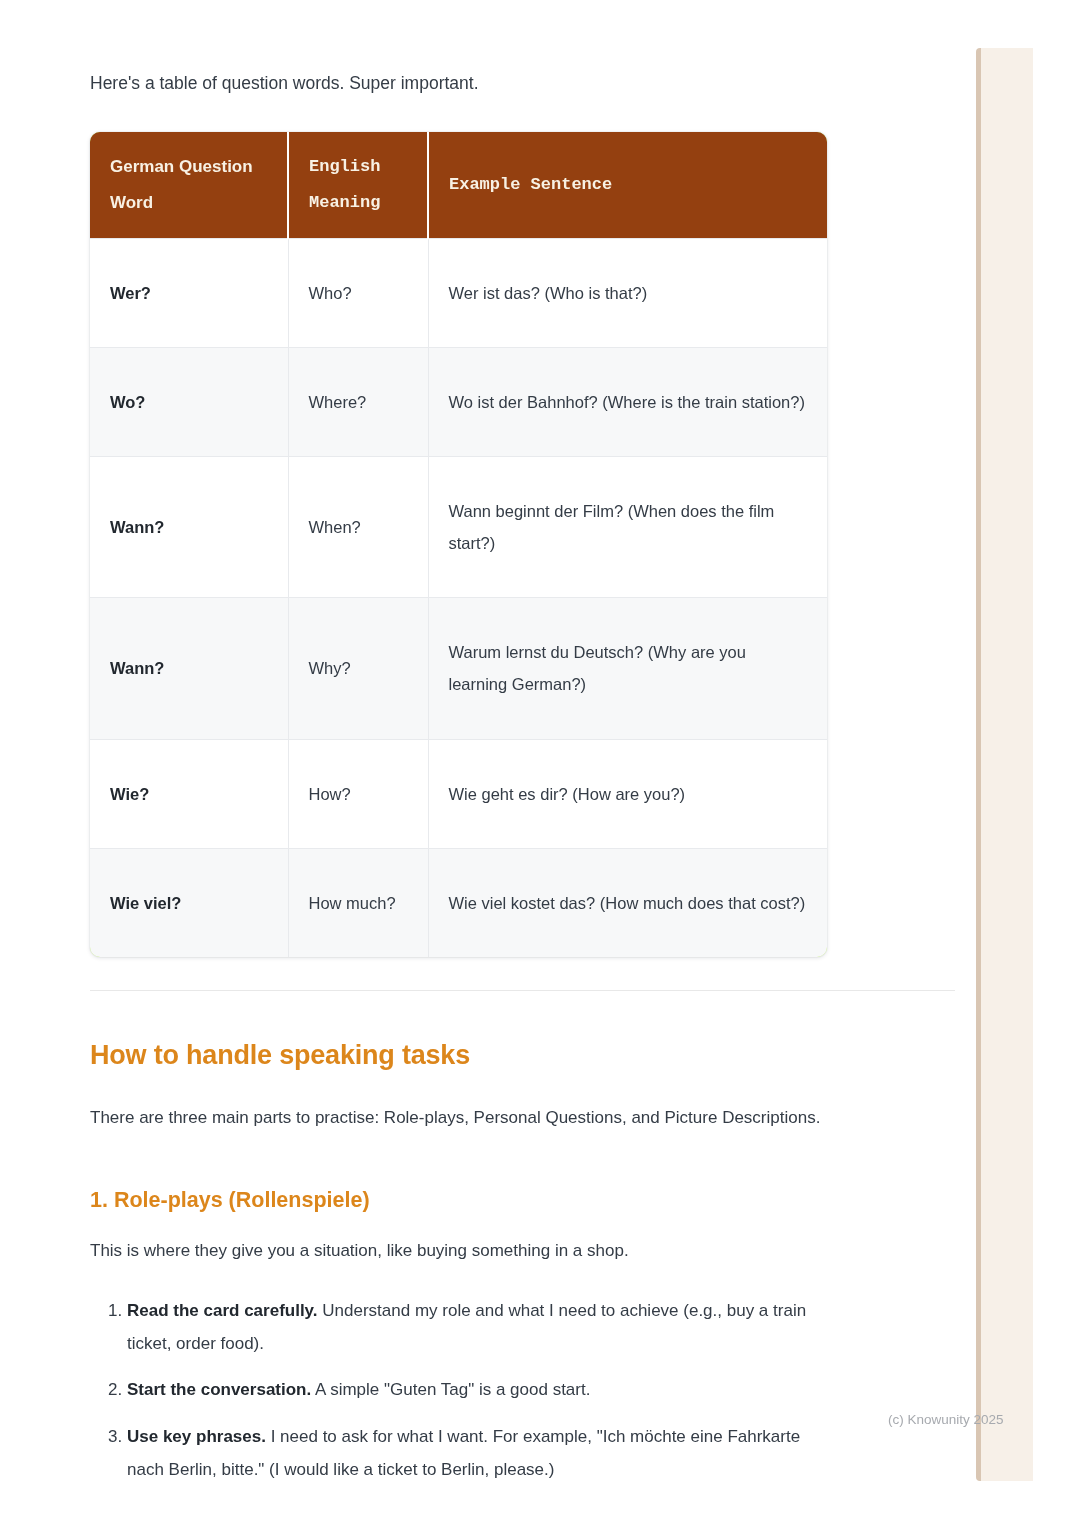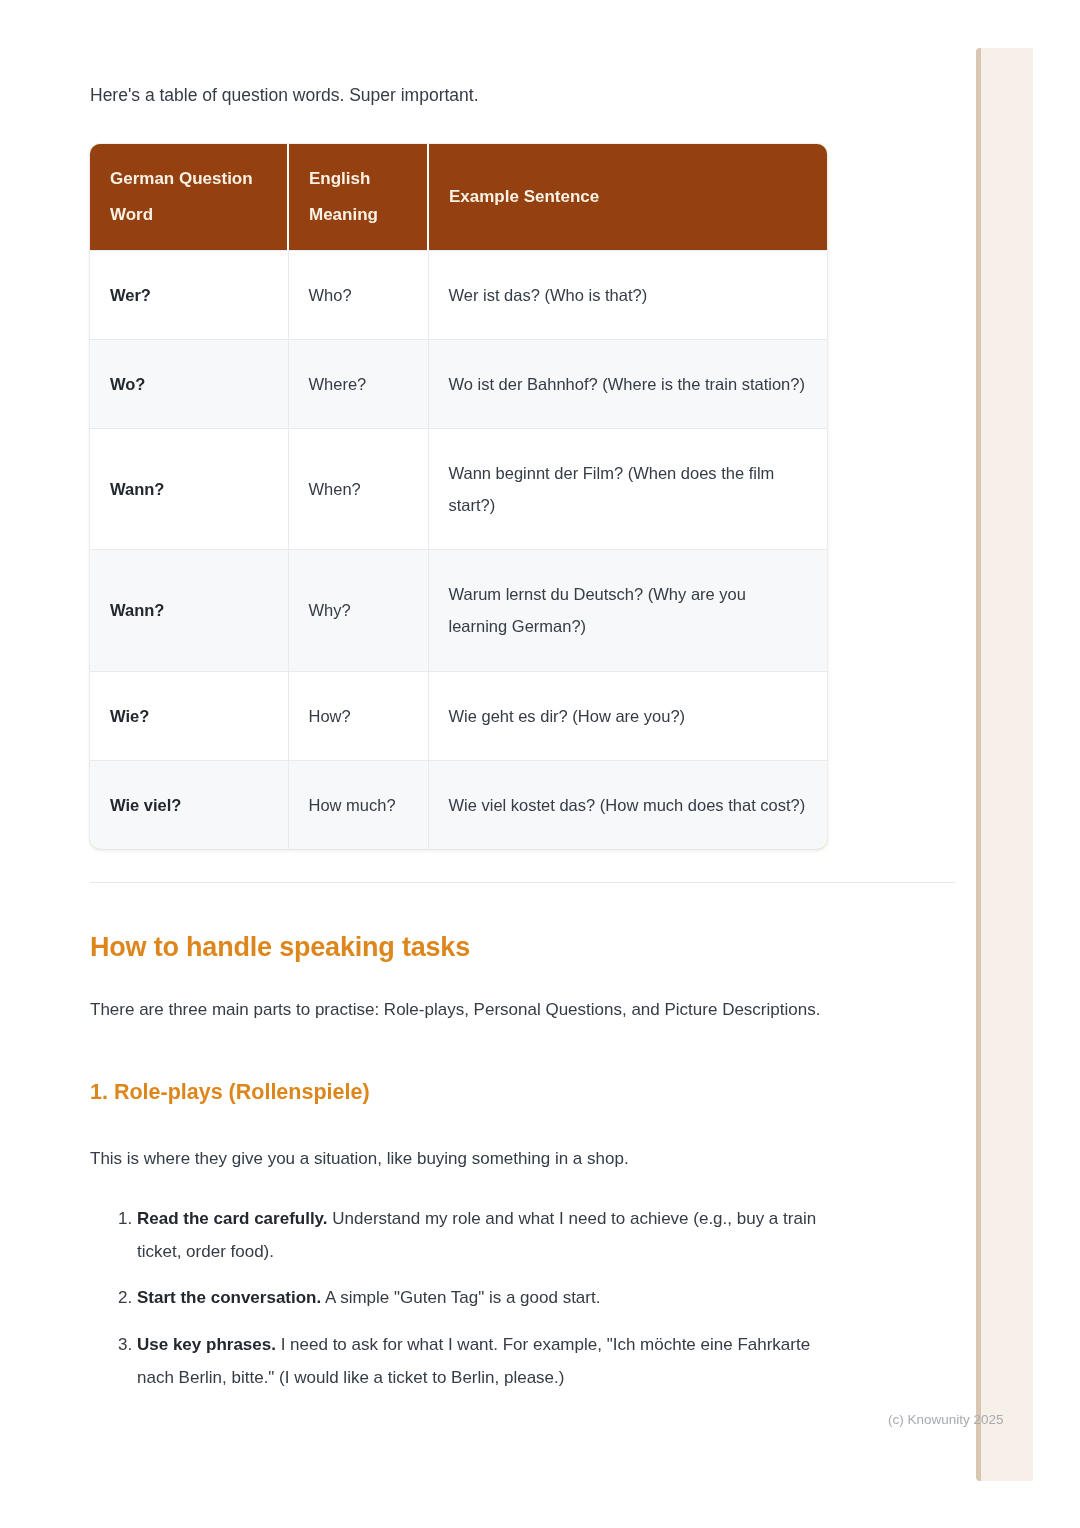--- a/index.html
+++ b/index.html
@@ -20,21 +20,21 @@
     width: 737px;
     padding-top: 50px;
     color: var(--body-text, #343C46);
   }
 
   
   ul.bullet-list { list-style: disc; padding-left: 34px; }
   ul.bullet-list li { font-size: 17.5px; line-height: 1.5; color: var(--body-text, #343C46); }
   ul.bullet-list li strong { color: var(--bold-text, #22282F); font-weight: 700; }
 
-  p.lead { margin-top: 32px; font-size: 17.5px; line-height: 1.5; }
+  p.lead { margin-top: 20px; font-size: 17.5px; line-height: 1.5; }
 
   
   .table-wrap {
     margin-top: 36px;
     border-radius: 10px;
     overflow: hidden;
     box-shadow: 0 1px 4px rgba(15,23,42,.12), 0 0 0 1px rgba(15,23,42,.03);
     background: #bef264;
   }
   table { width: 100%; border-collapse: collapse; table-layout: fixed; }
@@ -44,25 +44,25 @@
   thead th {
     background: var(--header-bg, #944010);
     color: var(--header-text, #F8F1E4);
     font-size: 17px;
     font-weight: 700;
     text-align: left;
     vertical-align: middle;
     padding: 17px 20px;
     line-height: 2.1;
   }
-  thead th + th { border-left: 2px solid #ffffff; }
+  thead th + th { border-left: 2px solid #ffffff; font-family: Liberation Mono, monospace; }
   tbody td {
     font-size: 16.5px;
     line-height: 1.95;
-    padding: 28px 20px;
+    padding: 38px 20px;
     vertical-align: middle;
     color: var(--body-text, #343C46);
     background: #ffffff;
   }
   tbody tr { border-top: 1px solid var(--table-border, #E8EAED); }
   tbody td + td { border-left: 1px solid var(--table-border, #E8EAED); }
   tbody tr:nth-child(even) td { background: var(--alt-row, #F7F8F9); }
   tbody td.cell-german { font-weight: 700; color: var(--bold-text, #22282F); }
 
   hr.divider {
@@ -84,29 +84,28 @@
     font-size: 17px;
     line-height: 2.0;
     text-align: justify;
   }
   h2.subsection-title {
     margin-top: 53px;
     font-size: 21.5px;
     font-weight: 700;
     color: var(--heading-orange, #DC861B);
   }
-  p.subsection-intro { margin-top: 40px; font-size: 17px; line-height: 1.6; }
+  p.subsection-intro { margin-top: 24px; font-size: 17px; line-height: 1.6; }
 
   ol.steps { margin-top: 30px; padding-left: 37px; }
   ol.steps li {
     font-size: 17px;
     line-height: 1.95;
     margin-bottom: 13px;
     color: var(--body-text, #343C46);
-    margin-left: 10px;
   }
   ol.steps li strong { font-weight: 700; color: var(--bold-text, #22282F); }
 
   
   .side-stripe {
     position: absolute;
     left: 976px;
     top: 48px;
     width: 57px;
     height: 1433px;

